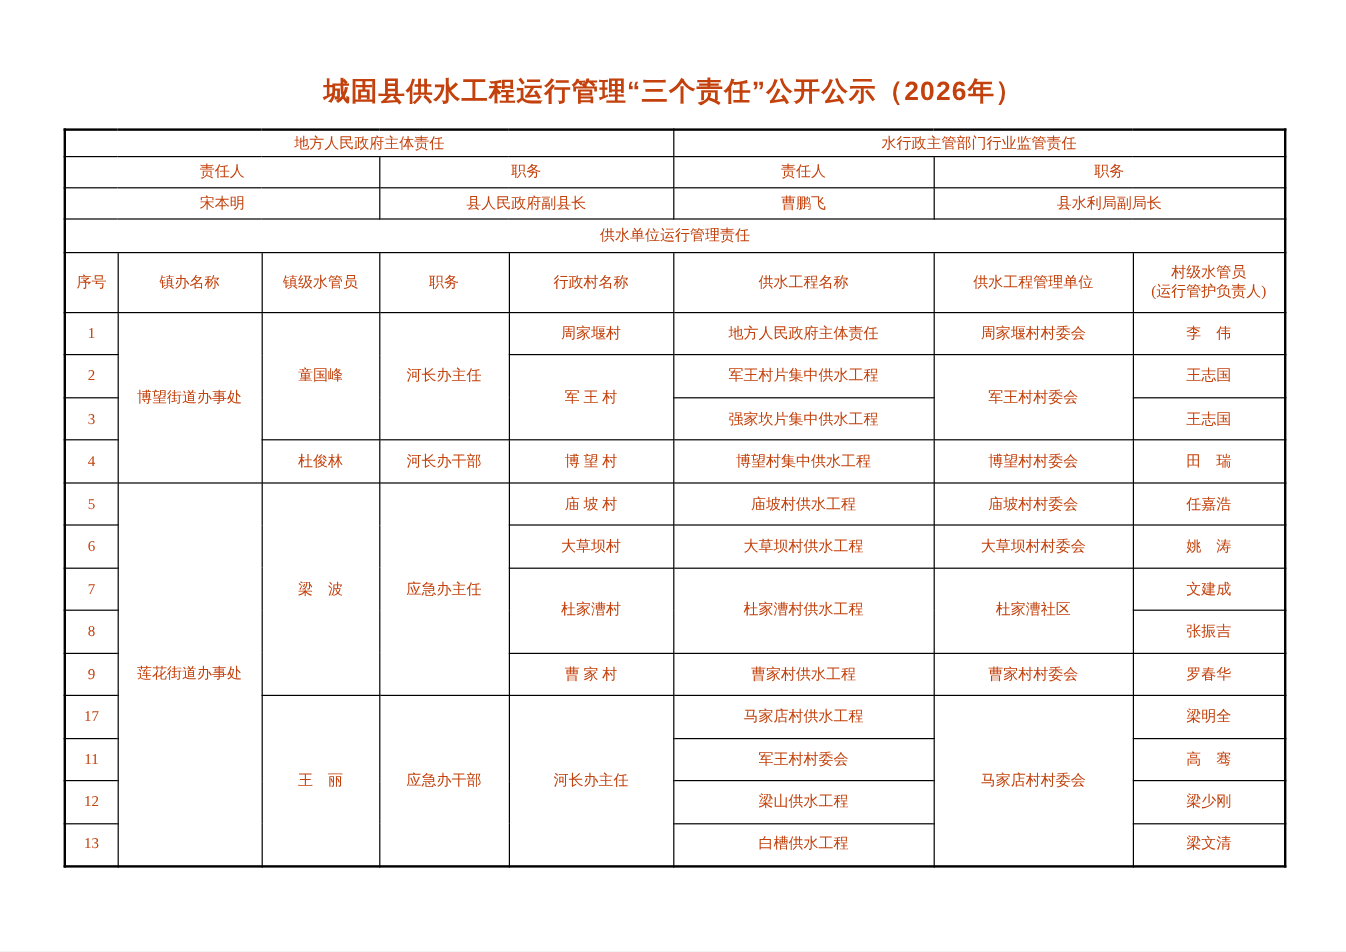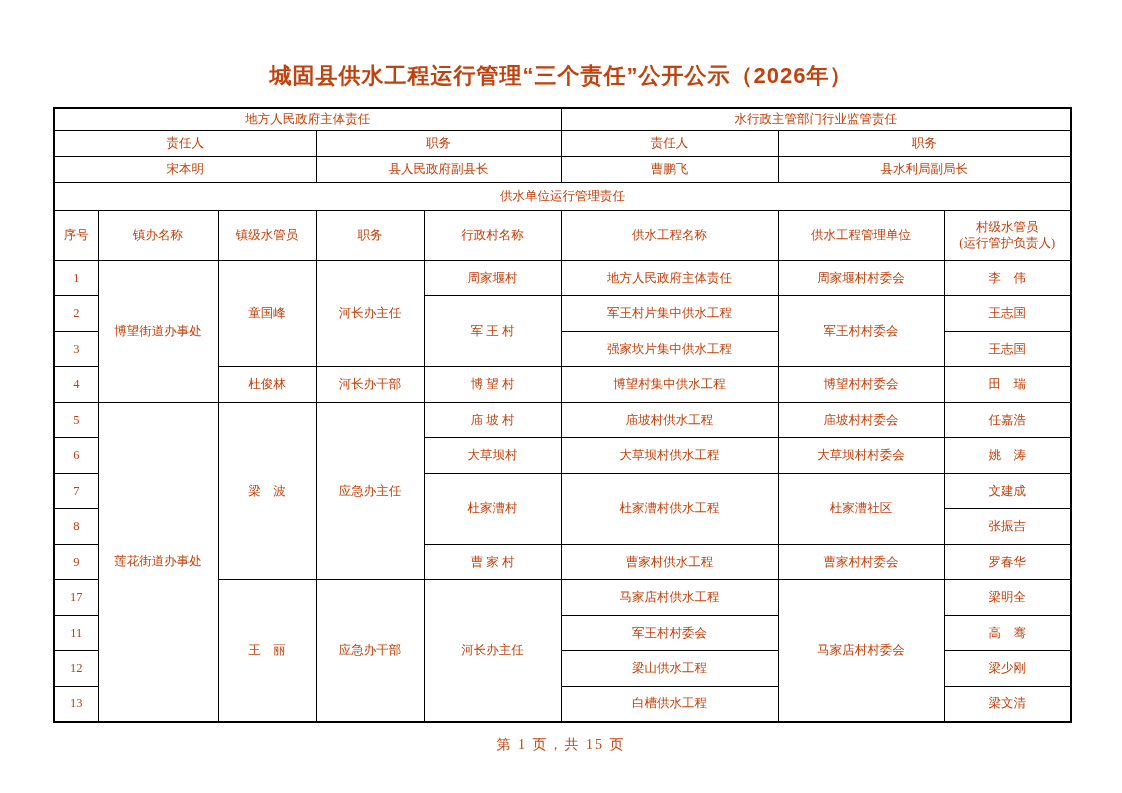--- a/index.html
+++ b/index.html
@@ -201,15 +201,14 @@
       <td>梁少刚</td>
     </tr>
     <tr class="data-row">
       <td>13</td>
       <td>白槽供水工程</td>
       <td>梁文清</td>
     </tr>
   </tbody>
     </table>
 
-  <div class="page-footer">第 1 页，共 15 页</div>
 
 </div>
 
 </body></html>

